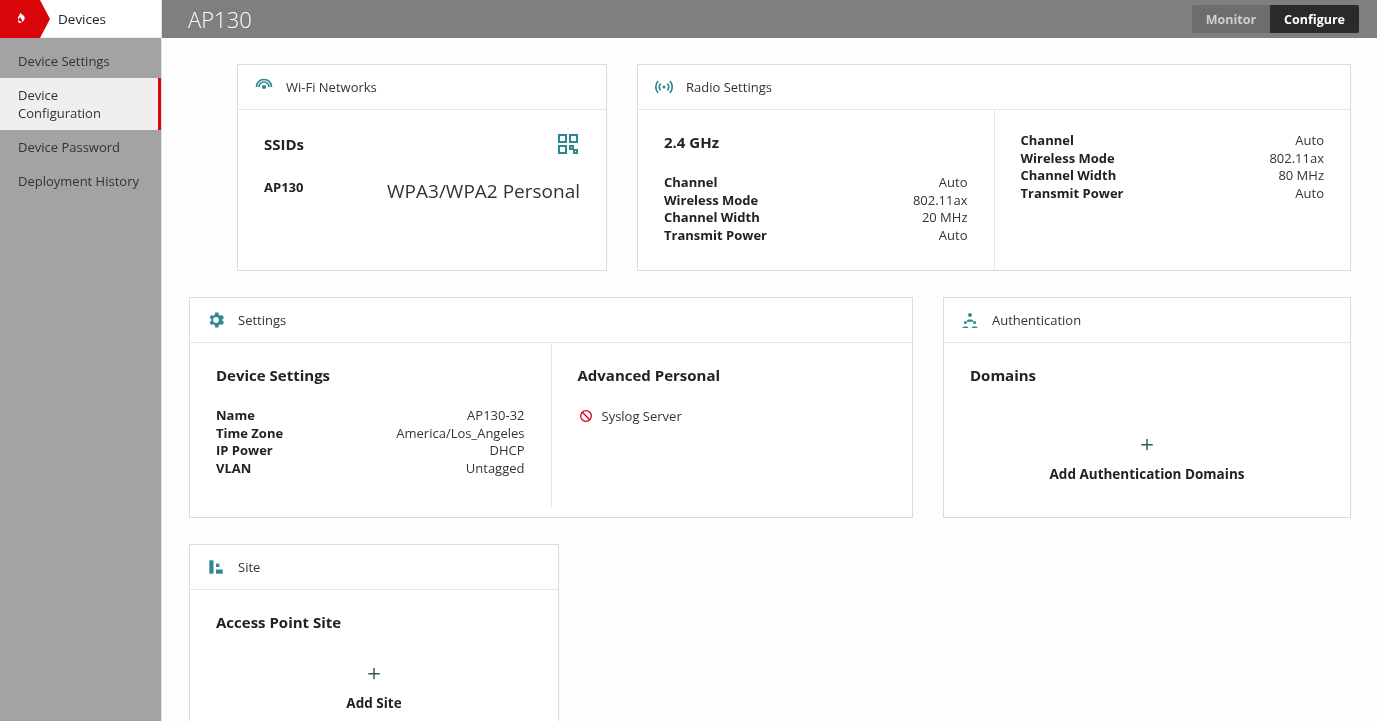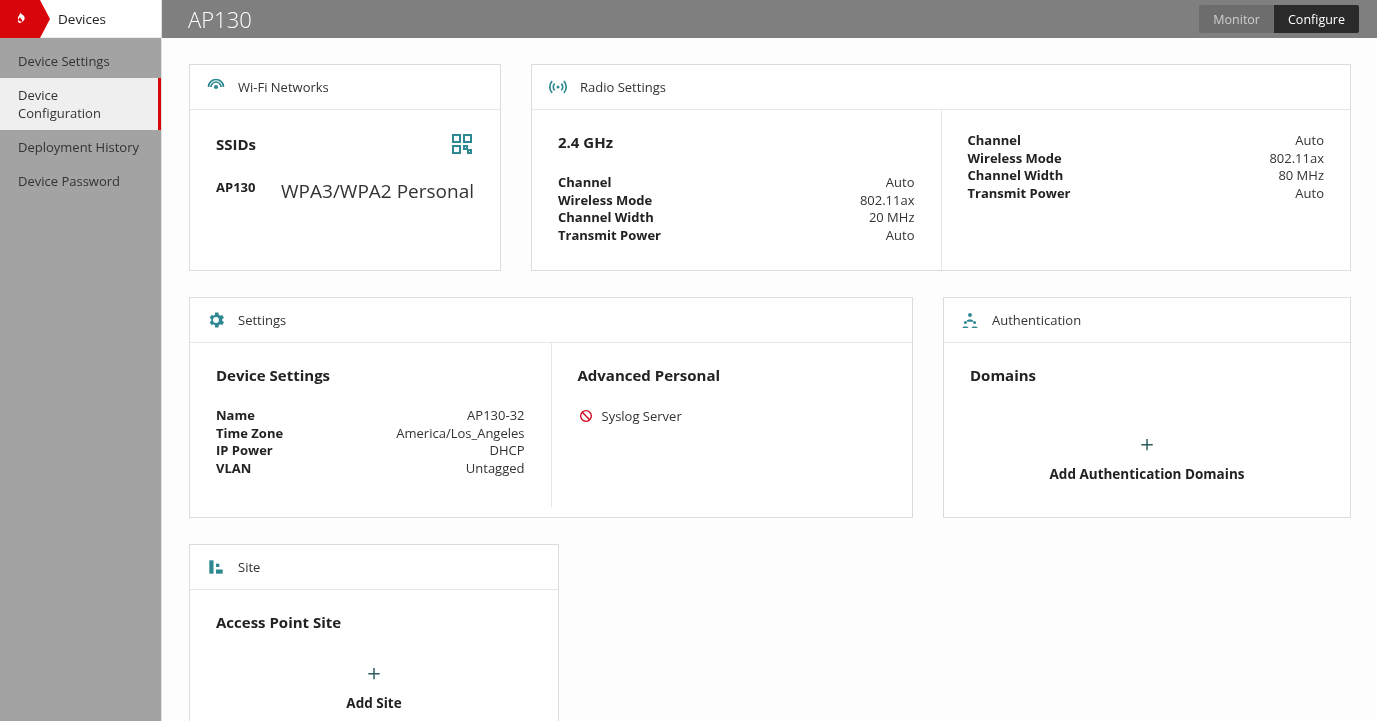--- a/index.html
+++ b/index.html
@@ -1,21 +1,21 @@
 <!DOCTYPE html>
 <html><head>
 <meta charset="utf-8">
 <style>
   * { box-sizing: border-box; margin: 0; padding: 0; }
   html, body { width: 1377px; height: 721px; font-family: "Segoe UI", "Open Sans", Arial, sans-serif; background: #fff; color: #333; overflow: hidden; }
   
   .topbar { position: absolute; left: 162px; right: 0; top: 0; height: 38px; background: #7f7f7f; display: flex; align-items: center; padding-left: 26px; }
   .topbar-title { color: #fff; font-size: 22px; font-weight: 300; }
   .top-tabs { position: absolute; right: 18px; top: 5px; display: flex; height: 28px; border-radius: 2px; overflow: hidden; }
-  .top-tab { display: flex; align-items: center; padding: 0 14px; font-size: 12.5px; font-weight: 400; cursor: pointer; }
+  .top-tab { display: flex; align-items: center; padding: 0 14px; font-size: 12.5px; font-weight: 700; cursor: pointer; }
   .top-tab.inactive { background: #6d6d6d; color: #cfcfcf; }
   .top-tab.active { background: #2a2a2a; color: #fff; }
 
   
   .sidebar { position: absolute; left: 0; top: 0; width: 162px; height: 100%; background: #a3a3a3; border-right: 1px solid #e0e0e0; }
   .brand-tab { position: relative; height: 38px; display: flex; align-items: center; border-bottom: 1px solid #ececec; background: #fff; }
   .brand-flame { width: 40px; height: 38px; background: #d8050a; display: flex; align-items: center; justify-content: center; position: relative; }
   .brand-flame::after{ content:""; position:absolute; right:-10px; top:0; width:0; height:0; border-top:19px solid transparent; border-bottom:19px solid transparent; border-left:10px solid #d8050a; }
   .brand-flame svg { width: 16px; height: 16px; fill: #fff; }
   .brand-text { font-size: 13.5px; color: #222; padding-left: 18px; }
@@ -25,21 +25,21 @@
   .side-item.active::after { content:""; position:absolute; right:0; top:0; bottom:0; width:3px; background:#d8050a; }
 
   
   .main { position: absolute; left: 163px; top: 38px; right: 0; bottom: 0; padding: 26px; background: #fdfdfd; overflow: auto; }
 
   .card { border: 1px solid #dcdcdc; background: #fff; }
   .card-head { display:flex; align-items:center; gap:12px; padding: 12px 16px; border-bottom: 1px solid #e7e7e7; font-size: 13px; color: #333; }
   .card-head .ico { width:20px; height:20px; display:flex; align-items:center; justify-content:center; }
 
   .row1 { display:flex; gap:30px; }
-  .wifi-card { width: 312px; }
+  .wifi-card { width: 370px; margin-left: 48px; }
   .radio-card { flex: 1; }
 
   .wifi-body { padding: 22px 26px 50px 26px; }
   .wifi-title { display:flex; justify-content: space-between; align-items: center; font-size: 15px; font-weight: 700; color:#222; }
   .ssid-row { display:flex; justify-content: space-between; margin-top: 22px; }
   .ssid-name { font-size: 13px; font-weight: 700; color:#222; }
   .ssid-sec  { font-size: 19px; color:#333; }
 
   .radio-body { display:flex; }
   .radio-col { flex:1; padding: 22px 26px 26px 26px; }
@@ -85,22 +85,22 @@
         <svg viewBox="0 0 24 24">
             <path d="M12 2c1 4-3 5-3 9 0 2.5 1.8 5 5 5 3 0 5-2.4 5-5.5C19 6 14 6 12 2zm0 16c-1.7 0-3-1.3-3-3 0-2.5 2-3 3-6 .9 2.2 3 3.3 3 6 0 1.7-1.3 3-3 3z"></path>
           </svg>
       </span>
     </div>
     <span class="brand-text">Devices</span>
   </div>
   <div class="side-items">
     <div class="side-item"><span>Device Settings</span></div>
     <div class="side-item active"><span>Device Configuration</span></div>
+    <div class="side-item"><span>Device Password</span></div>
     <div class="side-item"><span>Deployment History</span></div>
-    <div class="side-item"><span>Device Password</span></div>
   </div>
 </div>
 
 <div class="topbar">
   <div class="topbar-title">AP130</div>
   <div class="top-tabs">
     <div class="top-tab inactive">
         <span>Monitor</span>
       </div>
     <div class="top-tab active">

